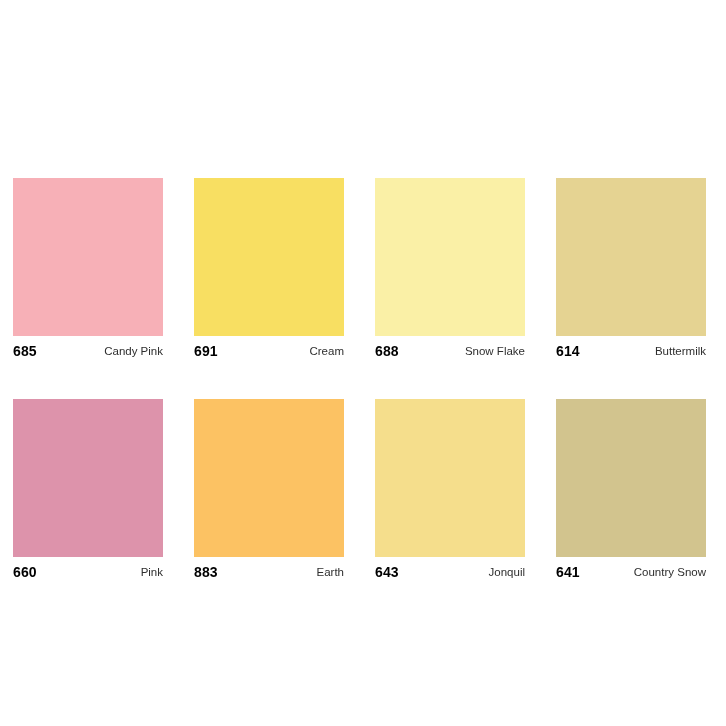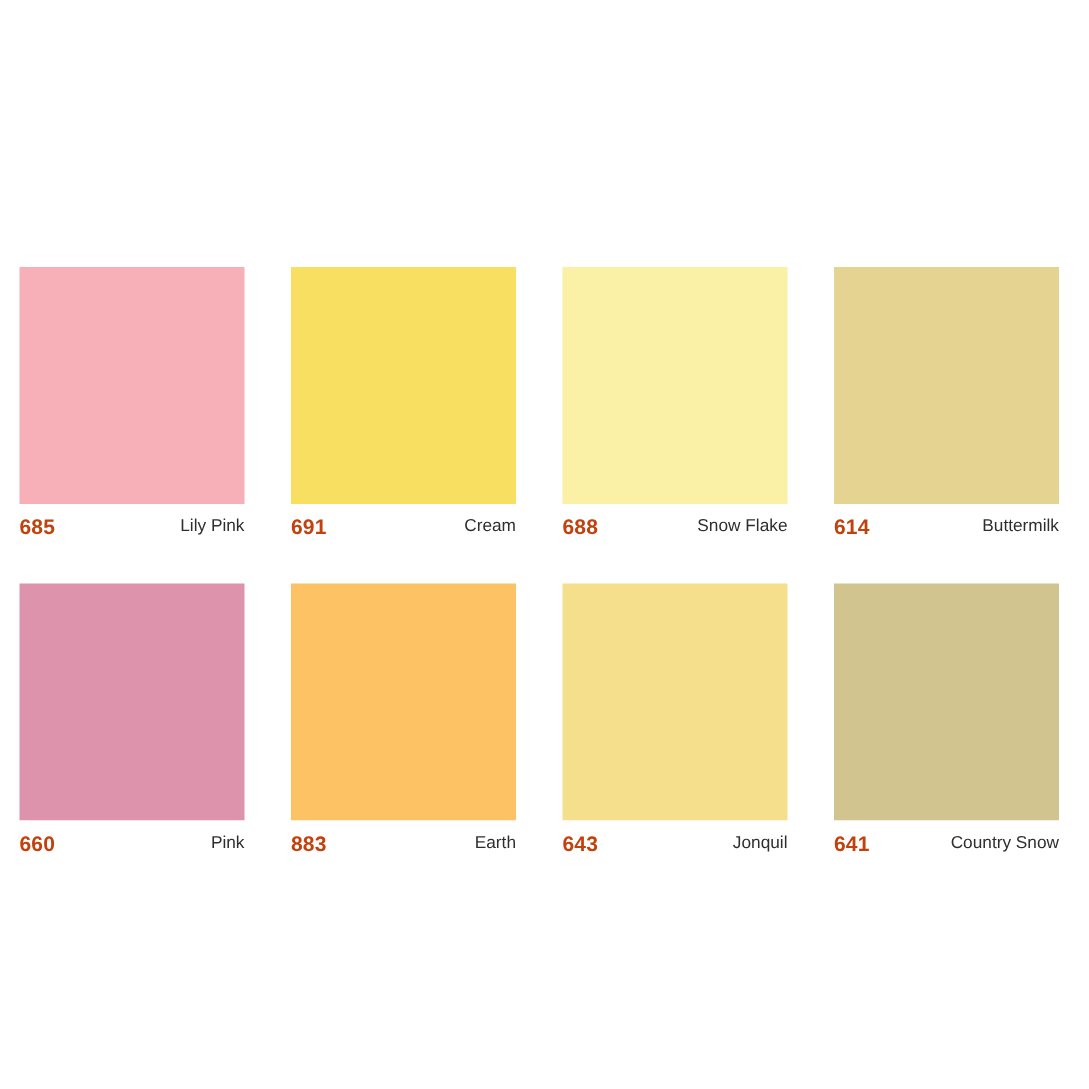--- a/index.html
+++ b/index.html
@@ -23,21 +23,21 @@
     width: 700px;
   }
 
   .swatch-row {
     display: flex;
     gap: 31px;
     align-items: flex-start;
   }
 
   .swatch-row + .swatch-row {
-    margin-top: 24px;
+    margin-top: 34px;
   }
 
   .swatch-cell {
     width: 150px;
     flex: 0 0 150px;
   }
 
   .swatch-chip {
     width: 150px;
     height: 158px;
@@ -50,21 +50,21 @@
     align-items: center;
     justify-content: space-between;
     background: #ffffff;
     padding-top: 1px;
     box-sizing: border-box;
   }
 
   .swatch-code {
     font-size: 14px;
     font-weight: bold;
-    color: #c2410c;
+    color: #000000;
     letter-spacing: 0.1px;
     white-space: nowrap;
   }
 
   .swatch-name {
     font-size: 11.5px;
     font-weight: normal;
     color: #2e2e2e;
     text-align: right;
     white-space: nowrap;
@@ -74,21 +74,21 @@
 <body>
 
 <div id="swatch-chart">
 
   <div class="swatch-row">
 
     <div class="swatch-cell">
       <div class="swatch-chip" style="background-color: rgb(247, 176, 183);"></div>
       <div class="swatch-label">
         <span class="swatch-code">685</span>
-        <span class="swatch-name">Lily Pink</span>
+        <span class="swatch-name">Candy Pink</span>
       </div>
     </div>
 
     <div class="swatch-cell">
       <div class="swatch-chip" style="background-color: rgb(248, 223, 98);"></div>
       <div class="swatch-label">
         <span class="swatch-code">691</span>
         <span class="swatch-name">Cream</span>
       </div>
     </div>

